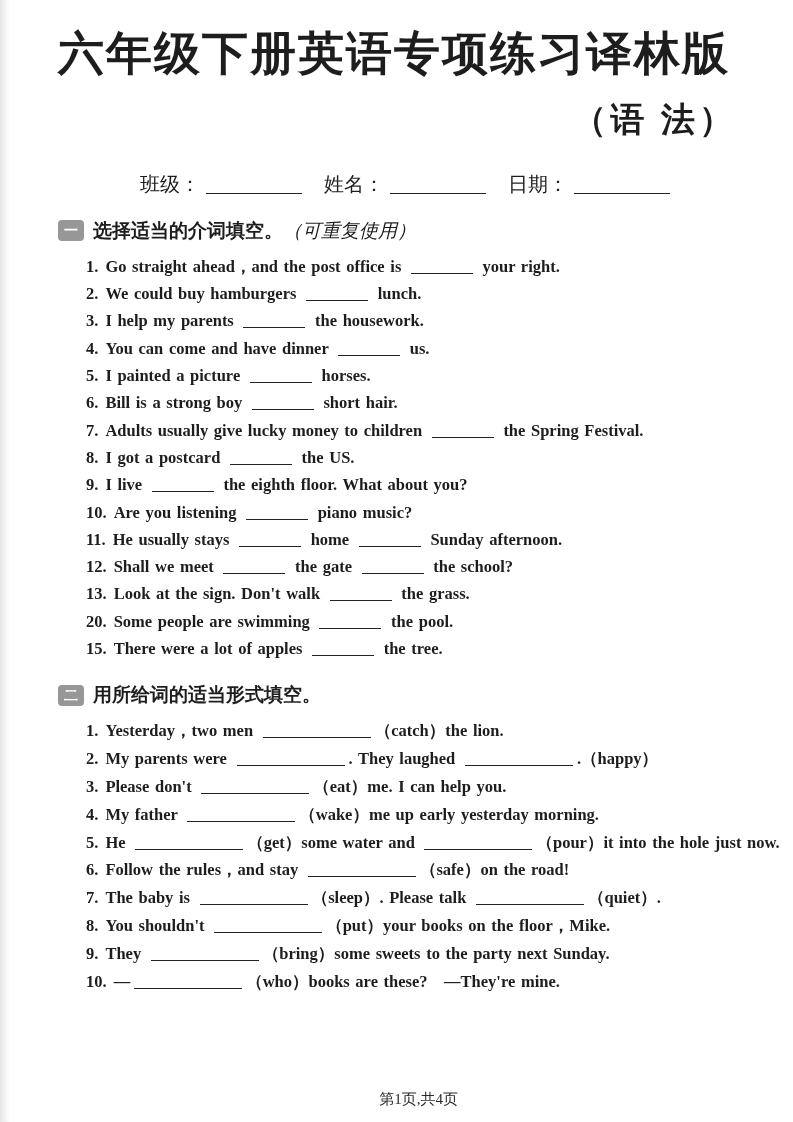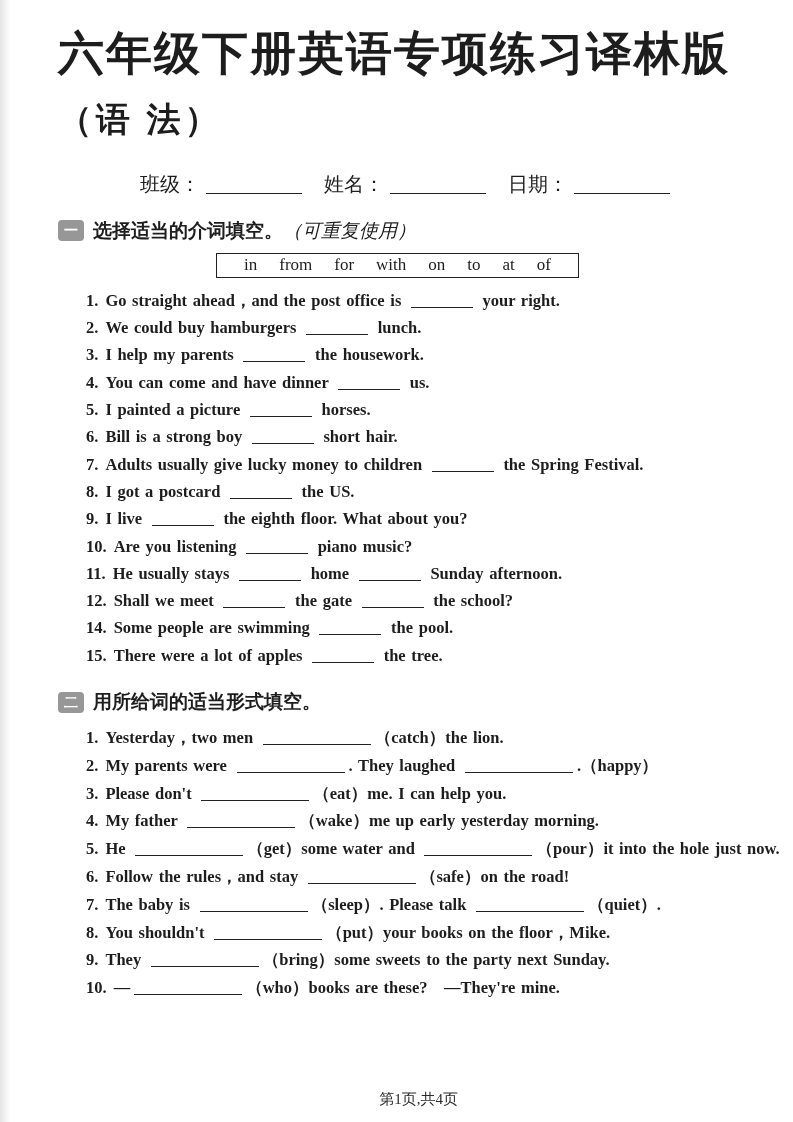--- a/index.html
+++ b/index.html
@@ -24,21 +24,21 @@
     font-weight:bold;
     text-align:left;
     letter-spacing:2px;
     white-space:nowrap;
     line-height:1.15;
   }
   .subtitle{
     margin:16px 0 0 0;
     font-size:34px;
     font-weight:bold;
-    text-align:left;
+    text-align:right;
     letter-spacing:4px;
   }
 
   .header-fields{
     margin:28px 0 0 82px;
     font-size:20px;
     white-space:nowrap;
   }
   .field{margin-right:22px;}
   .field-label{font-weight:normal;}
@@ -125,35 +125,35 @@
   <h1 class="title">六年级下册英语专项练习译林版</h1>
   <h2 class="subtitle">（语 法）</h2>
 
   <div class="header-fields"><span class="field"><span class="field-label">班级：</span><span class="field-blank"></span></span><span class="field"><span class="field-label">姓名：</span><span class="field-blank"></span></span><span class="field"><span class="field-label">日期：</span><span class="field-blank"></span></span></div>
 
   <section class="sec sec-1">
     <div class="sec-head">
       <span class="sec-badge">一</span>
       <span class="sec-title"><span>选择适当的介词填空。</span><span class="sec-note">（可重复使用）</span></span>
     </div>
-    <div class="word-bank"><span class="wb-word">in</span><span class="wb-word">from</span><span class="wb-word">for</span><span class="wb-word">with</span><span class="wb-word">on</span><span class="wb-word">to</span><span class="wb-word">at</span><span class="wb-word">of</span></div>
     <ol class="q-list">
         <li class="q-row"><span class="q-num">1.</span><span class="q-text">Go straight ahead，and the post office is <span class="q-blank" style="width: 62px;"></span> your right.</span></li>
         <li class="q-row"><span class="q-num">2.</span><span class="q-text">We could buy hamburgers <span class="q-blank" style="width: 62px;"></span> lunch.</span></li>
         <li class="q-row"><span class="q-num">3.</span><span class="q-text">I help my parents <span class="q-blank" style="width: 62px;"></span> the housework.</span></li>
         <li class="q-row"><span class="q-num">4.</span><span class="q-text">You can come and have dinner <span class="q-blank" style="width: 62px;"></span> us.</span></li>
         <li class="q-row"><span class="q-num">5.</span><span class="q-text">I painted a picture <span class="q-blank" style="width: 62px;"></span> horses.</span></li>
         <li class="q-row"><span class="q-num">6.</span><span class="q-text">Bill is a strong boy <span class="q-blank" style="width: 62px;"></span> short hair.</span></li>
         <li class="q-row"><span class="q-num">7.</span><span class="q-text">Adults usually give lucky money to children <span class="q-blank" style="width: 62px;"></span> the Spring Festival.</span></li>
         <li class="q-row"><span class="q-num">8.</span><span class="q-text">I got a postcard <span class="q-blank" style="width: 62px;"></span> the US.</span></li>
         <li class="q-row"><span class="q-num">9.</span><span class="q-text">I live <span class="q-blank" style="width: 62px;"></span> the eighth floor. What about you?</span></li>
         <li class="q-row"><span class="q-num">10.</span><span class="q-text">Are you listening <span class="q-blank" style="width: 62px;"></span> piano music?</span></li>
         <li class="q-row"><span class="q-num">11.</span><span class="q-text">He usually stays <span class="q-blank" style="width: 62px;"></span> home <span class="q-blank" style="width: 62px;"></span> Sunday afternoon.</span></li>
         <li class="q-row"><span class="q-num">12.</span><span class="q-text">Shall we meet <span class="q-blank" style="width: 62px;"></span> the gate <span class="q-blank" style="width: 62px;"></span> the school?</span></li>
-        <li class="q-row"><span class="q-num">14.</span><span class="q-text">Some people are swimming <span class="q-blank" style="width: 62px;"></span> the pool.</span></li>
+        <li class="q-row"><span class="q-num">13.</span><span class="q-text">Look at the sign. Don't walk <span class="q-blank" style="width: 62px;"></span> the grass.</span></li>
+        <li class="q-row"><span class="q-num">20.</span><span class="q-text">Some people are swimming <span class="q-blank" style="width: 62px;"></span> the pool.</span></li>
         <li class="q-row"><span class="q-num">15.</span><span class="q-text">There were a lot of apples <span class="q-blank" style="width: 62px;"></span> the tree.</span></li>
       </ol>
   </section>
 
   <section class="sec sec-2">
     <div class="sec-head">
       <span class="sec-badge">二</span>
       <span class="sec-title"><span>用所给词的适当形式填空。</span><span class="sec-note"></span></span>
     </div>
 

